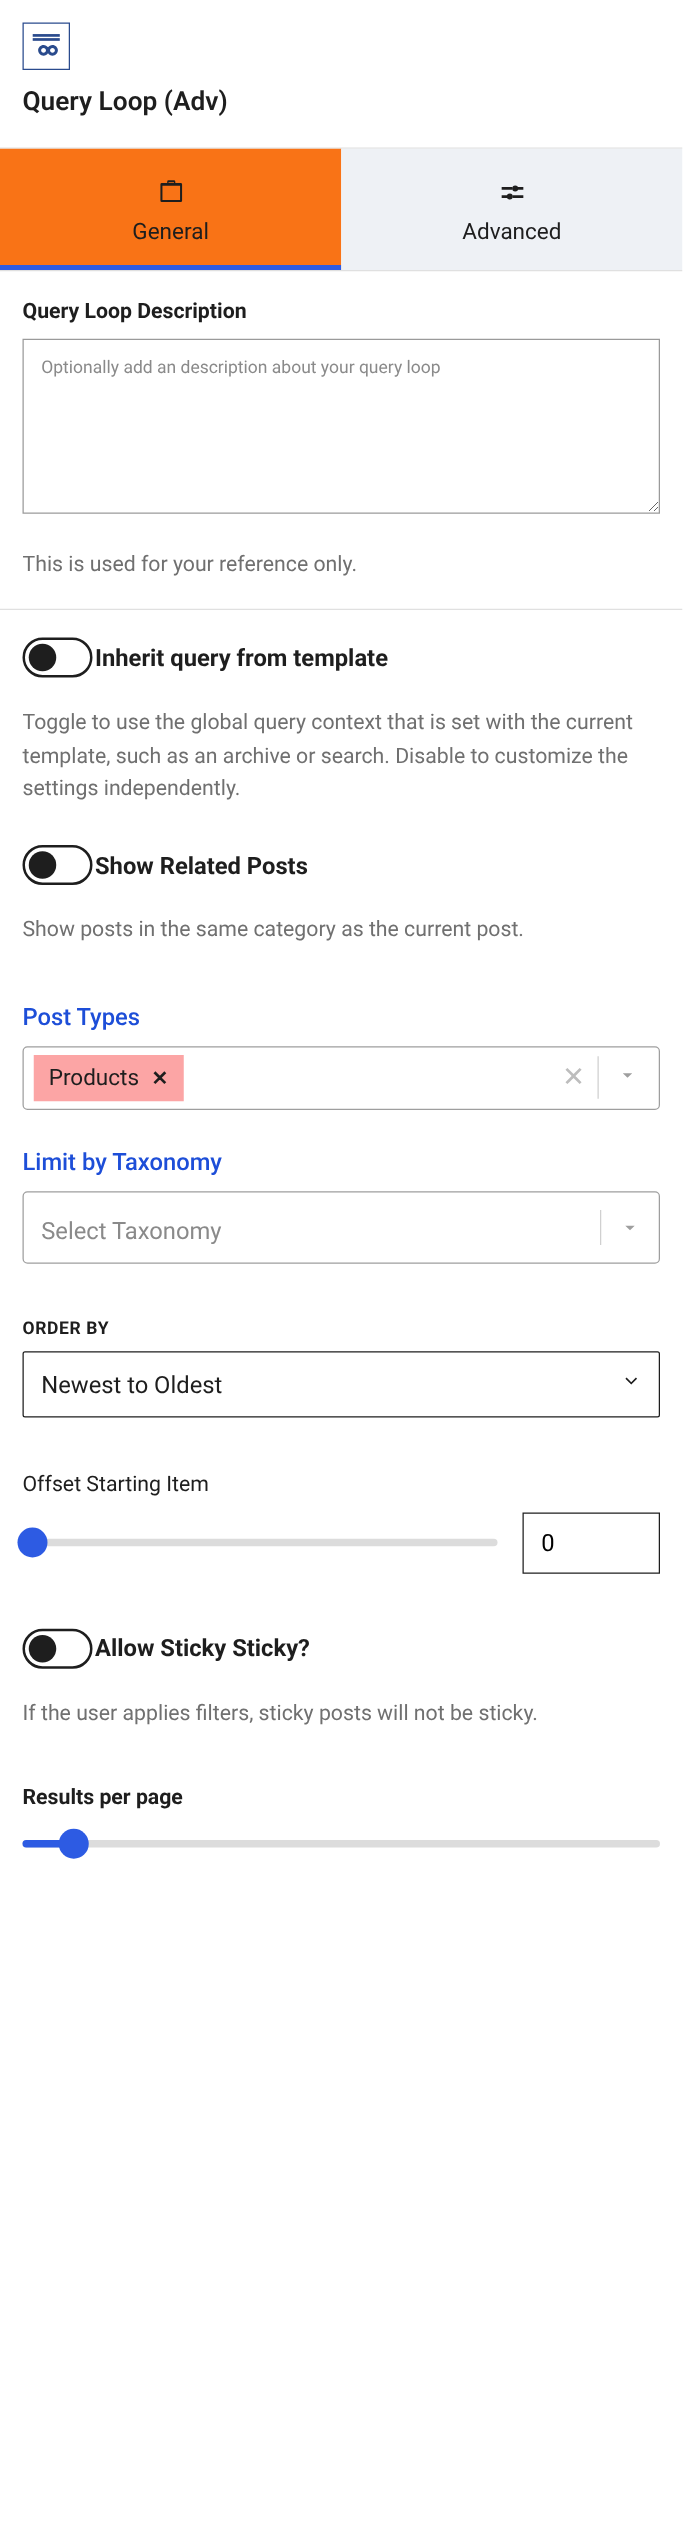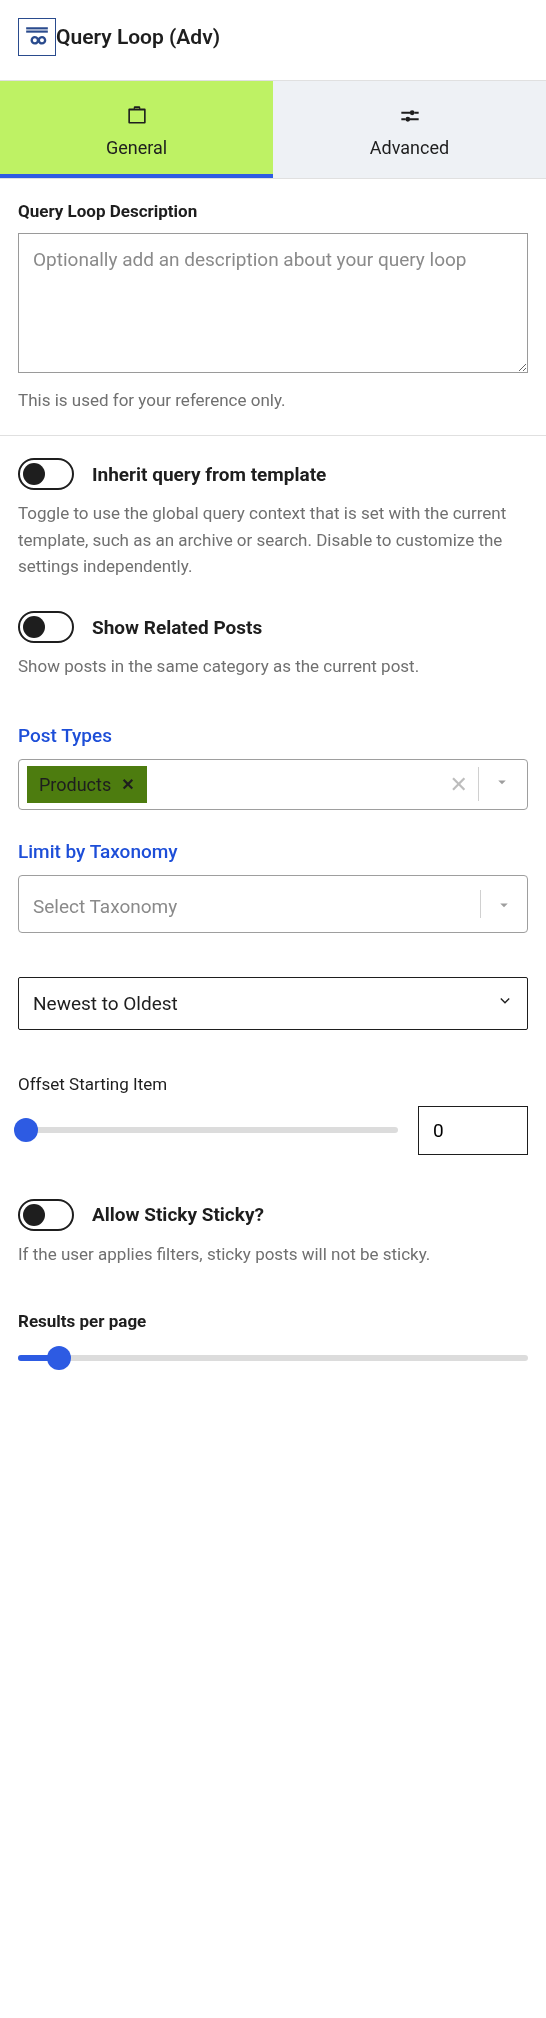--- a/index.html
+++ b/index.html
@@ -1,45 +1,45 @@
 <!DOCTYPE html>
 <html><head>
 <meta charset="utf-8">
 <style>
 * { box-sizing: border-box; margin: 0; padding: 0; }
 body { width: 546px; font-family: -apple-system, BlinkMacSystemFont, "Segoe UI", Roboto, sans-serif; color: #1e1e1e; font-size: 17px; background: #fff; }
 
-.header { display: flex; align-items: center; padding: 18px 18px 24px 18px; }
+.header { display: flex; align-items: flex-start; gap: 14px; padding: 18px 18px 24px 18px; flex-direction: column; }
 .header-icon { width: 38px; height: 38px; border: 1.5px solid #2a4b8d; display: flex; align-items: center; justify-content: center; }
 .header-icon svg { width: 26px; height: 26px; }
 .header-title { font-size: 21px; font-weight: 600; }
 
 .tabs { display: flex; border-bottom: 1px solid #e0e0e0; border-top: 1px solid #e0e0e0; }
 .tab { flex: 1; display: flex; flex-direction: column; align-items: center; gap: 8px; padding: 22px 0 20px 0; cursor: pointer; font-size: 18px; color: #1e1e1e; background: #eef1f5; }
-.tab.active { background: #bef264; border-bottom: 4px solid #2d5be3; padding-bottom: 16px; }
+.tab.active { background: #f97316; border-bottom: 4px solid #2d5be3; padding-bottom: 16px; }
 .tab svg { width: 26px; height: 26px; fill: #1e1e1e; }
 
 .section { padding: 22px 18px; }
 .divider { border-top: 1px solid #e0e0e0; }
 
 .label { font-size: 17px; font-weight: 700; margin-bottom: 12px; color: #1e1e1e; }
 .label-light { font-size: 19px; font-weight: 500; margin-bottom: 12px; color: #1d4ed8; }
 .label-upper { font-size: 14px; font-weight: 700; letter-spacing: 0.5px; text-transform: uppercase; margin-bottom: 10px; }
-.hint { font-size: 17px; color: #707070; line-height: 1.55; margin-top: 10px; }
+.hint { font-size: 17px; color: #707070; line-height: 1.55; margin-top: 23px; }
 
-textarea.field { width: 100%; min-height: 140px; border: 1px solid #9a9a9a; padding: 14px; font-size: 19px; font-family: inherit; resize: both; color: #c2410c; }
+textarea.field { width: 100%; min-height: 140px; border: 1px solid #9a9a9a; padding: 14px; font-size: 14px; font-family: inherit; resize: both; color: #c2410c; }
 textarea.field::placeholder { color: #8a8a8a; }
 
-.toggle-row { display: flex; align-items: center; gap: 18px; }
+.toggle-row { display: flex; align-items: center; gap: 2px; }
 .toggle { width: 56px; height: 32px; border: 2px solid #1e1e1e; border-radius: 16px; position: relative; background: #fff; cursor: pointer; flex-shrink: 0; }
 .toggle .knob { position: absolute; top: 3px; left: 3px; width: 22px; height: 22px; border-radius: 50%; background: #1e1e1e; }
 .toggle-label { font-size: 19px; font-weight: 700; }
 
 .multiselect { border: 1px solid #9e9e9e; border-radius: 4px; display: flex; align-items: center; padding: 6px 8px; }
-.chip { background: #4d7c0f; padding: 8px 12px; font-size: 18px; display: flex; align-items: center; gap: 10px; }
+.chip { background: #fca5a5; padding: 8px 12px; font-size: 18px; display: flex; align-items: center; gap: 10px; }
 .chip .x { font-weight: 700; cursor: pointer; font-size: 16px; }
 .multiselect .spacer { flex: 1; }
 .multiselect .clear { color: #bdbdbd; font-size: 22px; padding: 0 10px; cursor: pointer; font-weight: 300; }
 .multiselect .sep { width: 1px; height: 34px; background: #d0d0d0; }
 .multiselect .caret { padding: 0 8px 0 14px; cursor: pointer; }
 .caret svg { width: 18px; height: 18px; fill: #9e9e9e; }
 
 .select { border: 1px solid #9e9e9e; border-radius: 4px; display: flex; align-items: flex-end; padding: 14px 14px; cursor: pointer; }
 .select .placeholder { color: #8a8a8a; font-size: 19px; }
 .select .spacer { flex: 1; }
@@ -138,20 +138,21 @@
     <span class="placeholder">Select Taxonomy</span>
     <div class="spacer"></div>
     <div class="sep" style="width:1px;height:28px;background:#d0d0d0"></div>
     <div class="caret" style="padding-left:14px"><svg viewBox="0 0 24 24">
           <path d="M7 10l5 5 5-5z"></path>
         </svg></div>
   </div>
 </div>
 
 <div class="section">
+  <div class="label-upper">ORDER BY</div>
   <div class="select-dark">
     <span class="value">Newest to Oldest</span>
     <div class="spacer"></div>
     <div class="caret"><svg viewBox="0 0 24 24">
           <path d="M5 9l7 7 7-7-1.4-1.4L12 13.2 6.4 7.6z"></path>
         </svg></div>
   </div>
 </div>
 
 <div class="section">

